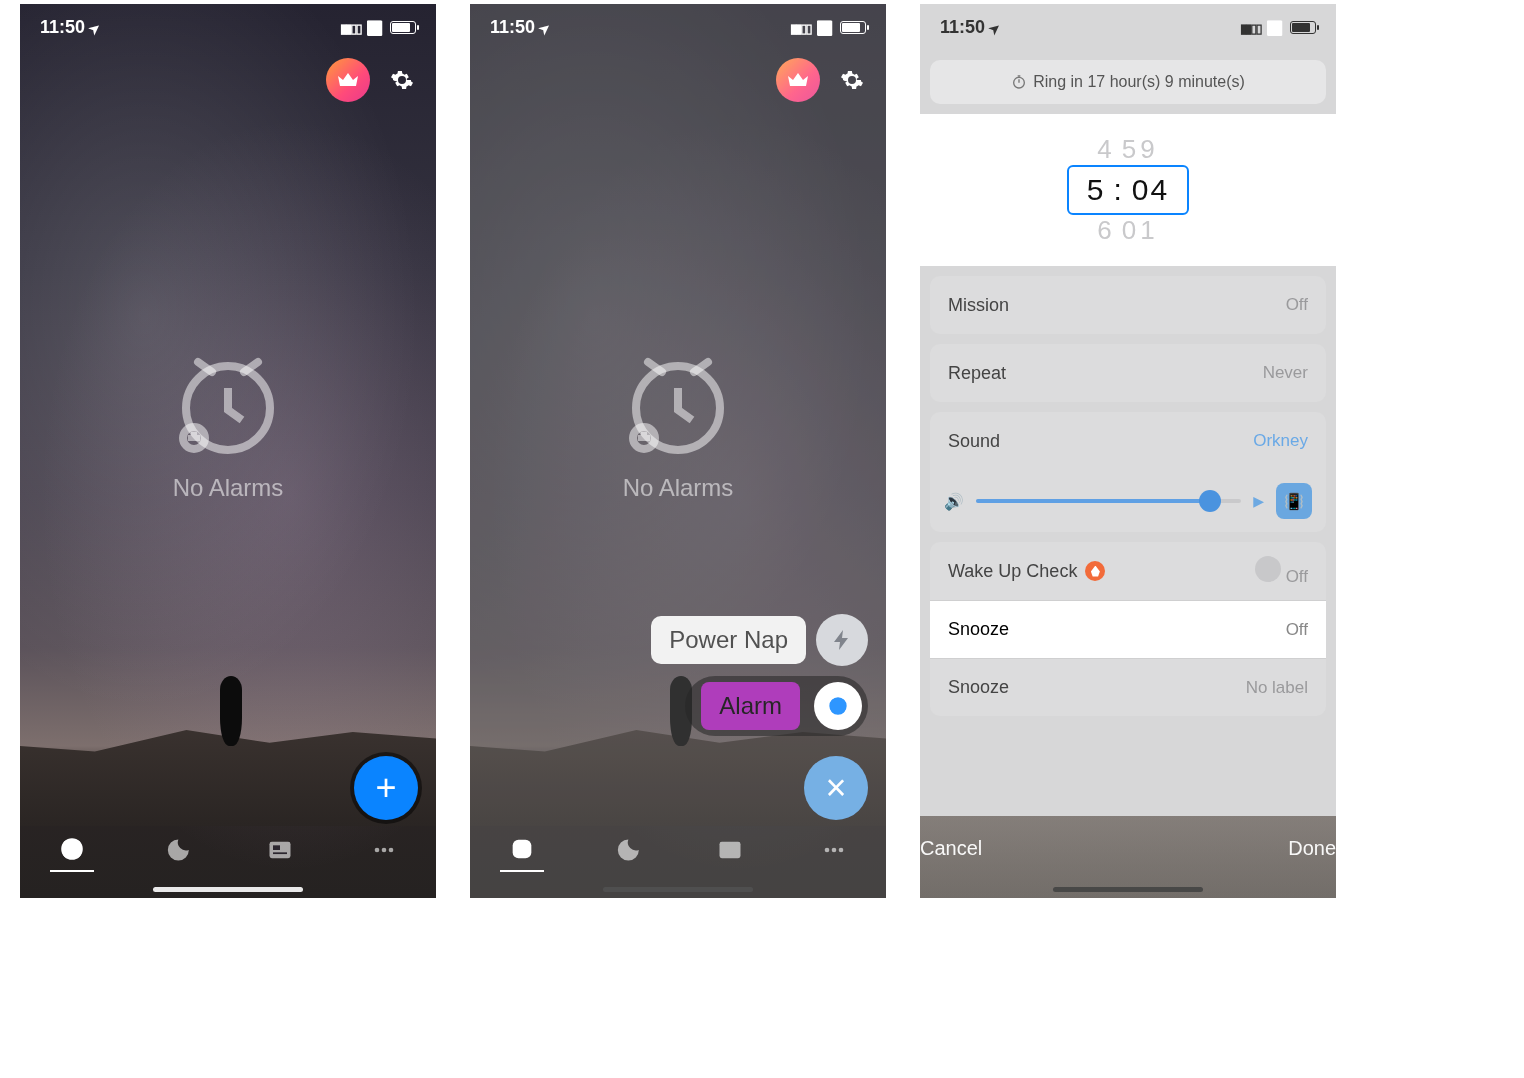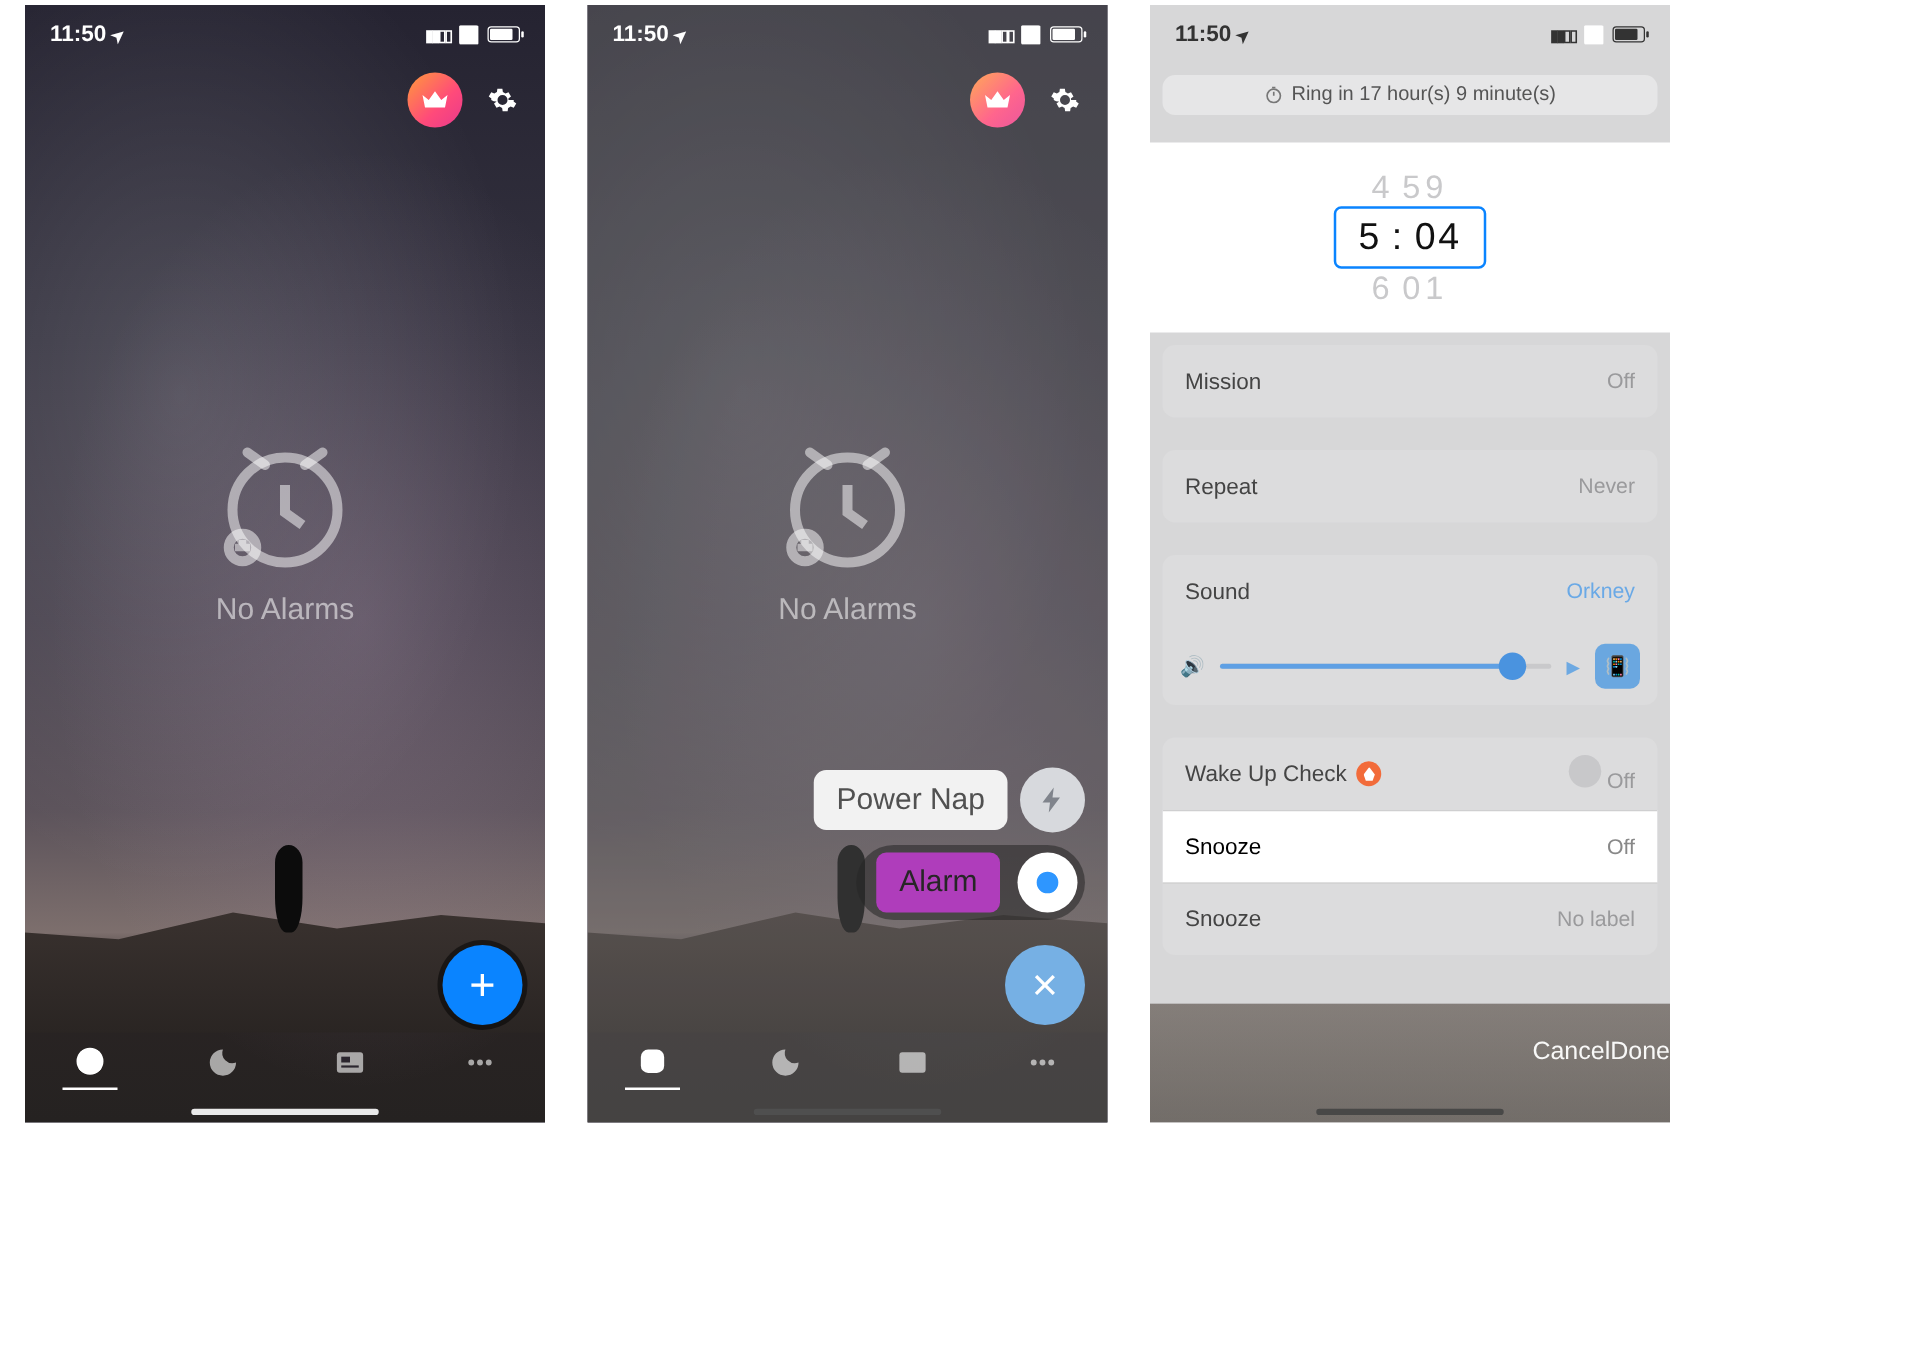--- a/index.html
+++ b/index.html
@@ -79,55 +79,55 @@
   .opt2 .opt-label{ background:#a21caf; color:#000; padding:10px 18px; border-radius:8px; margin-right:4px;}
   .opt2 .opt-circ{ background:#fff; width:48px; height:48px;}
   .opt2 .opt-circ svg{ fill:#0a84ff;}
   .opt1 .opt-circ svg{ fill:#6a6f78;}
 
   
   .p3 { background:#d7d7d8; }
   .p3 .status { color:#333;}
   .p3 .status .batt{ border-color:#333;} .p3 .status .batt::before,.p3 .status .batt::after{background:#333;}
   .p3 .signal::before{color:#333;}
-  .ringbar { position:absolute; top:56px; left:10px; right:10px; height:32px;
+  .ringbar { position:absolute; top:56px; left:10px; right:10px; height:44px;
     background:#e6e6e7; border-radius:10px; display:flex; align-items:center; justify-content:center;
     color:#555; font-size:16px; gap:6px;}
   .timepick { position:absolute; top:110px; left:0; right:0; height:152px; background:#fff;
     display:flex; flex-direction:column; align-items:center; justify-content:center;}
   .tp-row { display:flex; gap:6px; font-size:26px; color:#c9c9cb; font-weight:400; letter-spacing:4px;}
   .tp-sel { border:2px solid #0a84ff; border-radius:6px; padding:6px 18px; display:flex; gap:8px;
     font-size:30px; color:#111; font-weight:400;}
   .tp-sel span{letter-spacing:2px;}
-  .rows { position:absolute; top:272px; left:10px; right:10px; display:flex; flex-direction:column; gap:26px;}
+  .rows { position:absolute; top:272px; left:10px; right:10px; display:flex; flex-direction:column; gap:10px;}
   .rowblock { background:#dcdcdd; border-radius:10px; overflow:hidden;}
   .row { height:58px; display:flex; align-items:center; justify-content:space-between;
     padding:0 18px; font-size:18px; color:#444;}
   .row + .row { border-top:1px solid #cfcfd0;}
   .row .val { color:#9a9a9c; font-size:17px;}
   .row .val.blue { color:#6aa9e6;}
   .row.hl { background:#fff; color:#000;}
   .row.hl .val{ color:#888;}
   .rowlabel { display:flex; align-items:center; gap:8px;}
   .flame { width:20px; height:20px; border-radius:50%; background:#f26b3a; display:inline-flex; align-items:center; justify-content:center;}
   .flame::before{content:"";width:9px;height:11px;background:#fff;clip-path:polygon(50% 0,100% 55%,80% 100%,20% 100%,0 55%);}
   .miniicons { display:flex; gap:14px;}
   .mi { width:28px; height:28px; border-radius:50%; background:#c7c7c9;}
   .volrow { height:62px; display:flex; align-items:center; padding:0 14px; gap:12px;}
   .spk{color:#a7a7a9;}
   .slider { flex:1; height:4px; background:#c9c9cb; border-radius:2px; position:relative;}
   .slider::before{content:"";position:absolute;left:0;top:0;bottom:0;width:86%;background:#5fa0e4;border-radius:2px;}
   .slider::after{content:"";position:absolute;left:84%;top:50%;width:22px;height:22px;background:#4a93df;border-radius:50%;transform:translateY(-50%);}
   .playtri{color:#6da9e2; font-size:14px;}
   .vib{width:36px;height:36px;border-radius:8px;background:#6aa7e0;display:flex;align-items:center;justify-content:center;color:#fff;}
-  .footer { position:absolute; bottom:0; left:0; right:0; height:95px;
+  .footer { position:absolute; bottom:0; left:0; right:0; height:82px;
     background:rgba(0,0,0,0.02);
     background-image:linear-gradient(rgba(120,115,110,0.35),rgba(120,115,110,0.35)),
     linear-gradient(180deg,#8b8480 0%, #6f6a66 100%);
-    display:flex; align-items:center; justify-content:flex-end;
+    display:flex; align-items:center; justify-content:space-between;
     color:#fff; font-size:20px; padding-bottom:18px;}
   .footer span{opacity:0.95;}
   .p3 .homebar{background:#444;}
   .wuc-icon{width:26px;height:26px;border-radius:50%;background:#c8c8ca;display:inline-block;}
 </style>
 </head>
 <body>
 
 <div class="phone">
   <div class="sky"></div>

